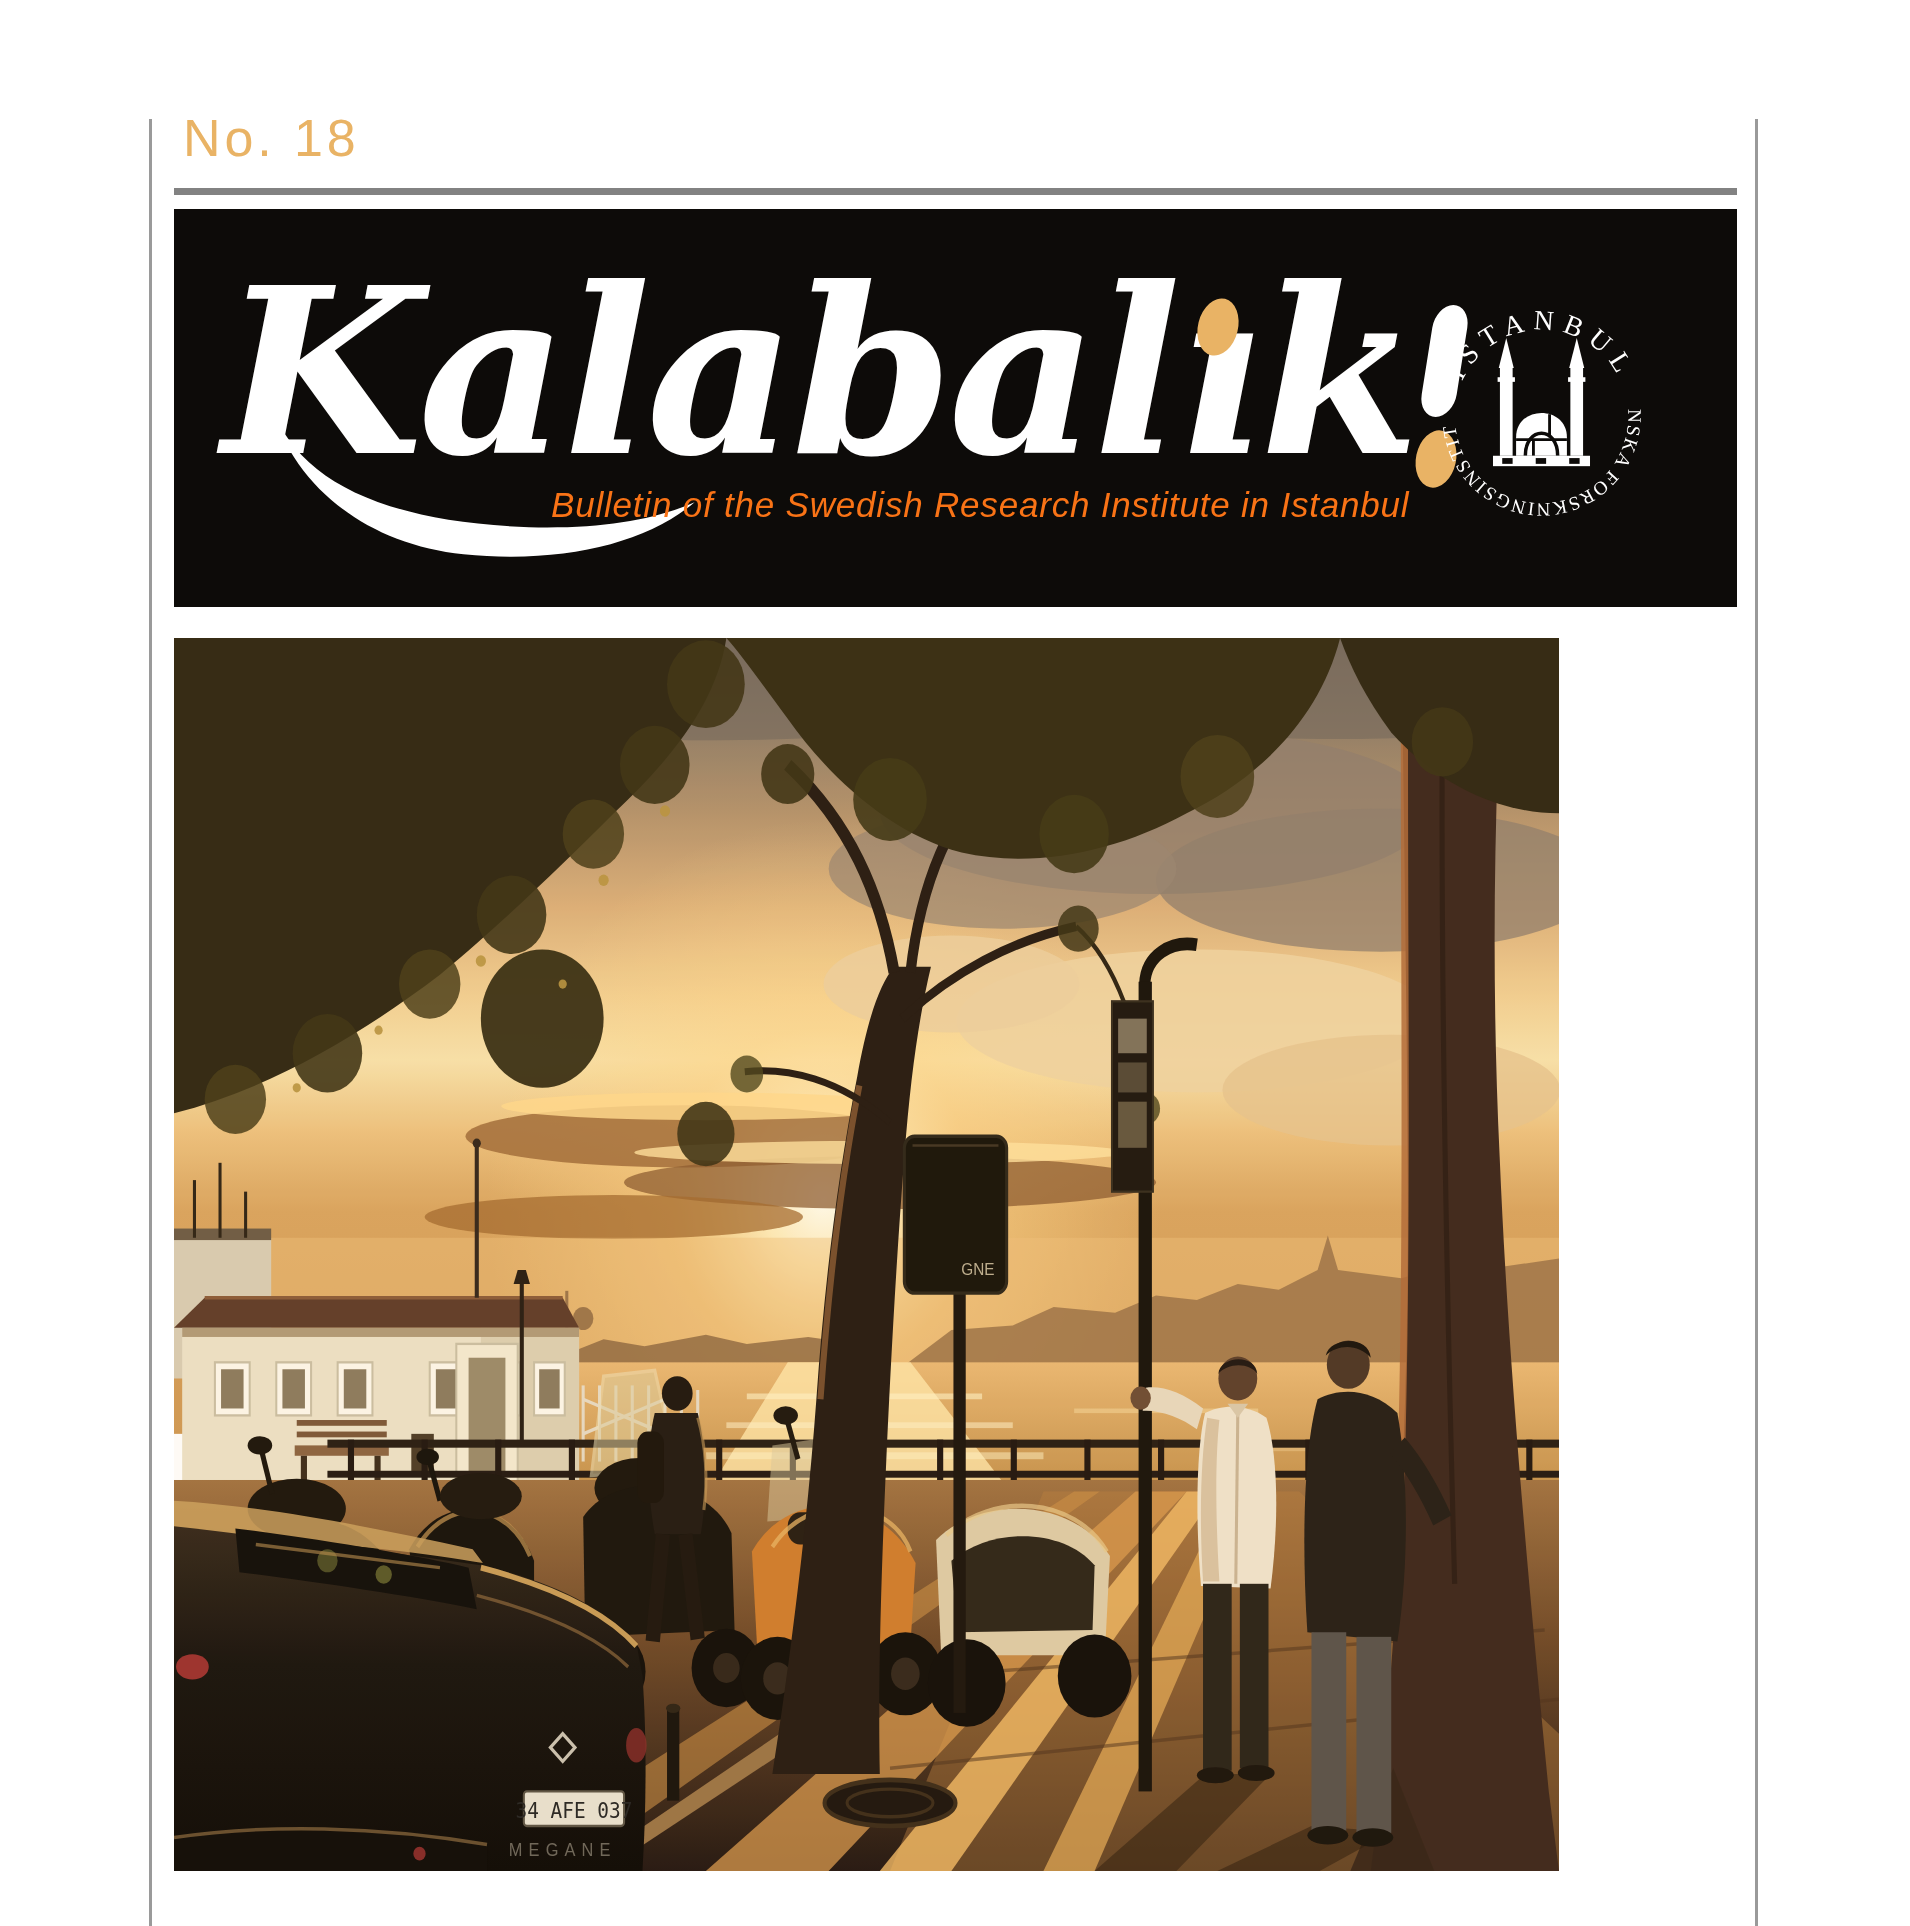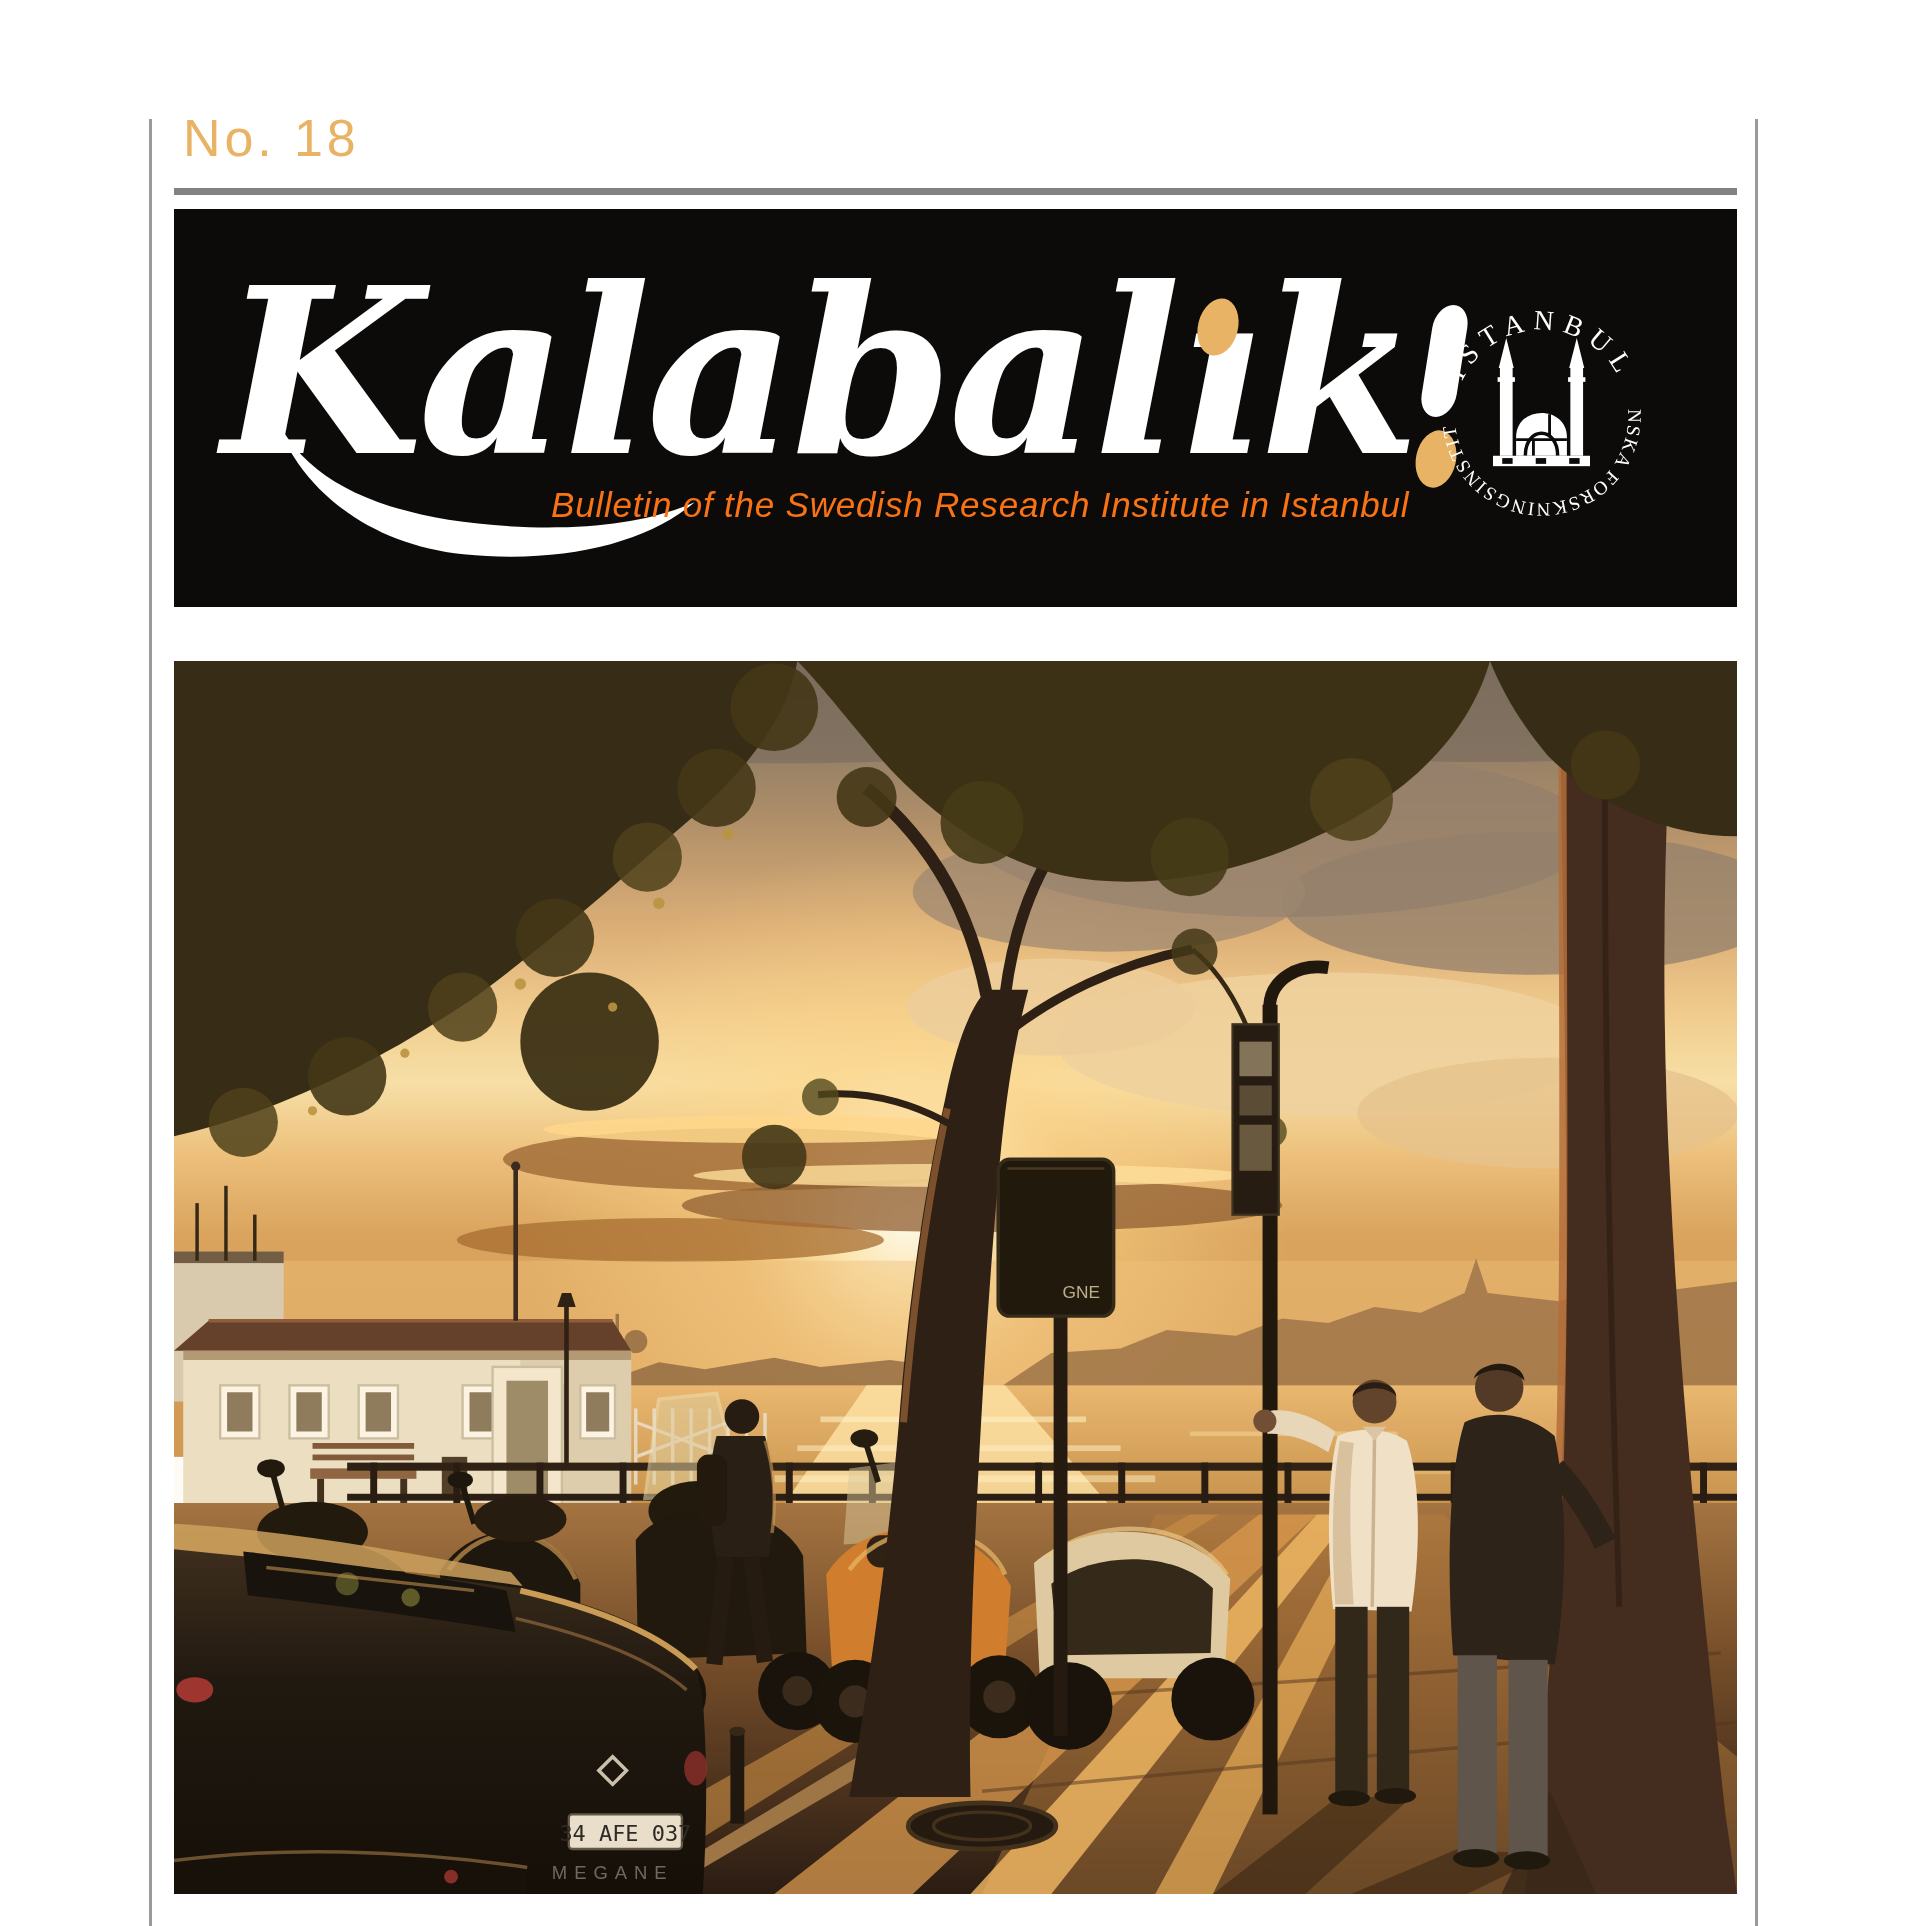--- a/index.html
+++ b/index.html
@@ -50,21 +50,21 @@
     position:absolute;left:0.8px;top:174px;width:40px;height:58px;border-radius:50%;
     background:var(--accent);transform:rotate(12deg);
   }
   .banner-subtitle{
     position:absolute;left:377px;top:276px;
     font-family:Liberation Sans, sans-serif;font-style:italic;font-size:35px;color:#f97316;
     letter-spacing:0.8px;white-space:nowrap;
   }
   .seal{position:absolute;left:1252px;top:92px;width:231px;height:231px;}
 
-  .photo{position:absolute;left:174px;top:661px;width:1563px;height:1233px;overflow:hidden;text-align:right;}
+  .photo{position:absolute;left:174px;top:638px;width:1385px;height:1233px;overflow:hidden;text-align:right;}
   .photo svg{display:block;width:100%;height:100%;}
 </style>
 </head>
 <body>
 
 <div class="page">
 
   <div class="margin-line left"></div>
   <div class="margin-line right"></div>
 

